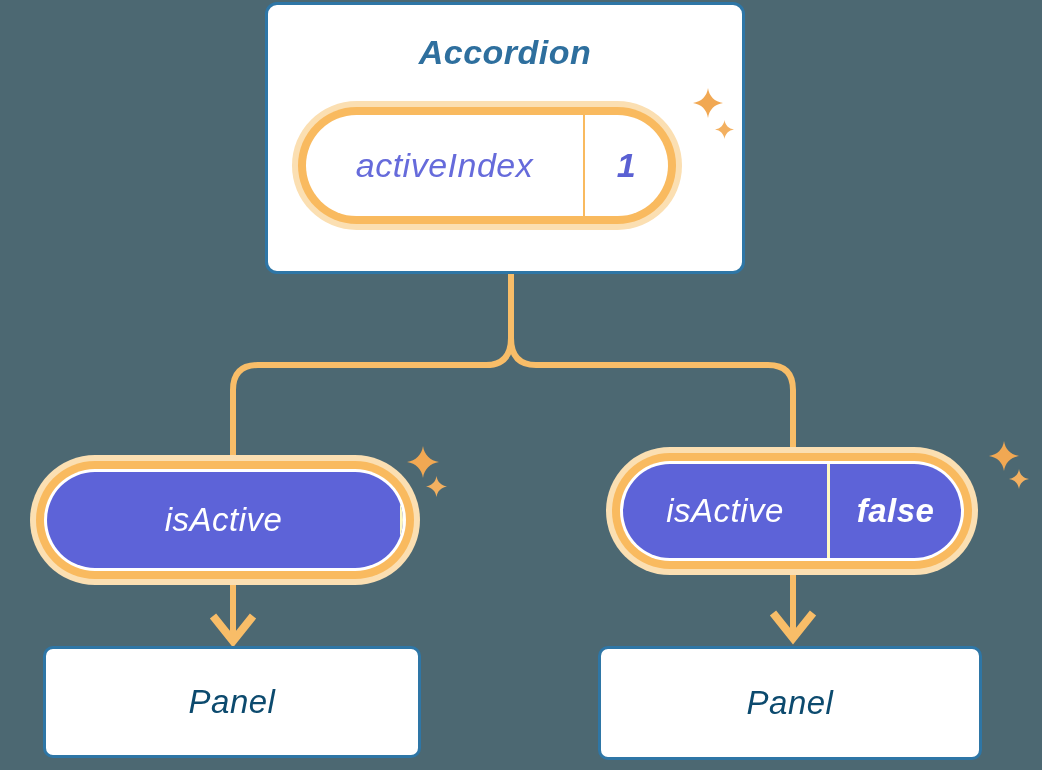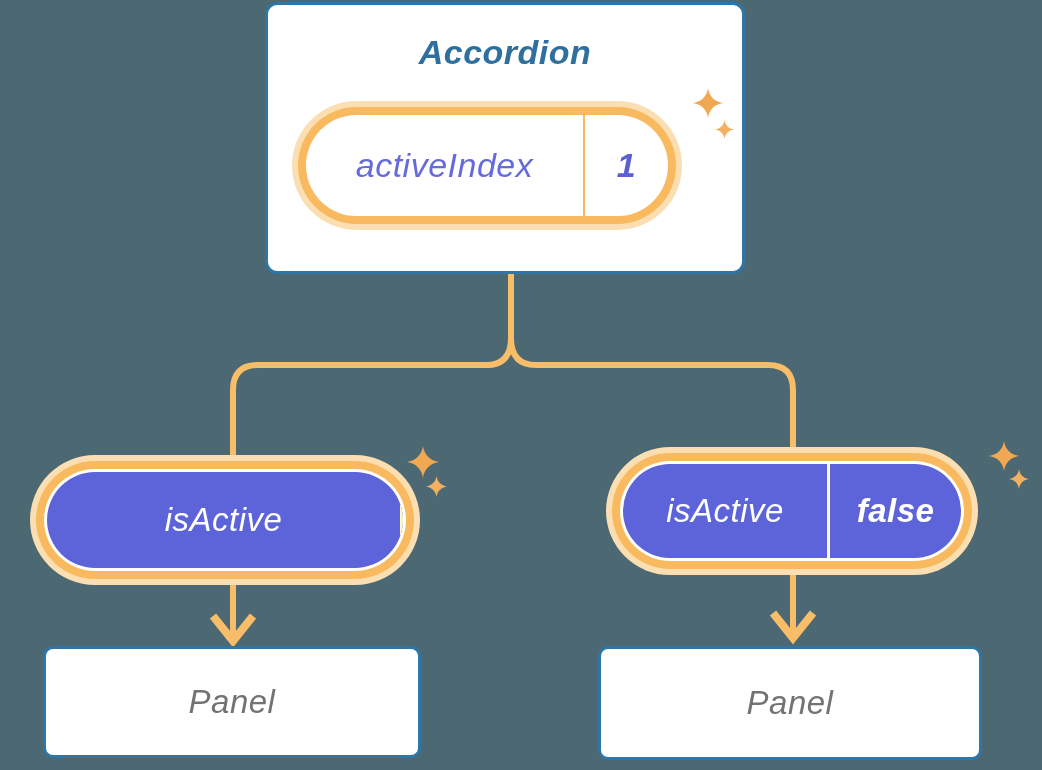--- a/index.html
+++ b/index.html
@@ -21,21 +21,21 @@
   .accordion-box { left:265px; top:2px; width:480px; height:272px; }
   .box-title {
     margin-top:28px; text-align:center;
     font-size:34px; font-weight:600; color:#2e6f9e; letter-spacing:0.5px;
   }
   .panel-box {
     position:absolute; background:#ffffff;
     border:3px solid #2e76a6; border-radius:10px;
     box-sizing:border-box; z-index:1;
     display:flex; align-items:center; justify-content:center;
-    font-size:33px; font-weight:500; color:#737373; letter-spacing:0.5px;
+    font-size:33px; font-weight:500; color:#0c4a6e; letter-spacing:0.5px;
   }
   .panel-left  { left:43px;  top:646px; width:378px; height:112px; }
   .panel-right { left:598px; top:646px; width:384px; height:114px; }
 
   
   .pill {
     position:absolute; z-index:2;
     background:#fbdfb2; border-radius:999px;
     padding:6px; box-sizing:border-box; display:flex;
   }

